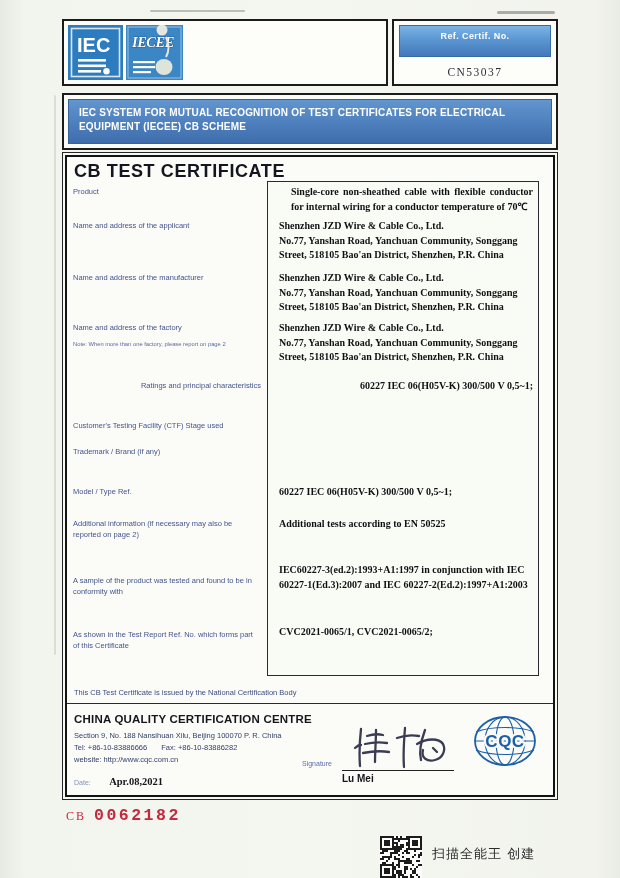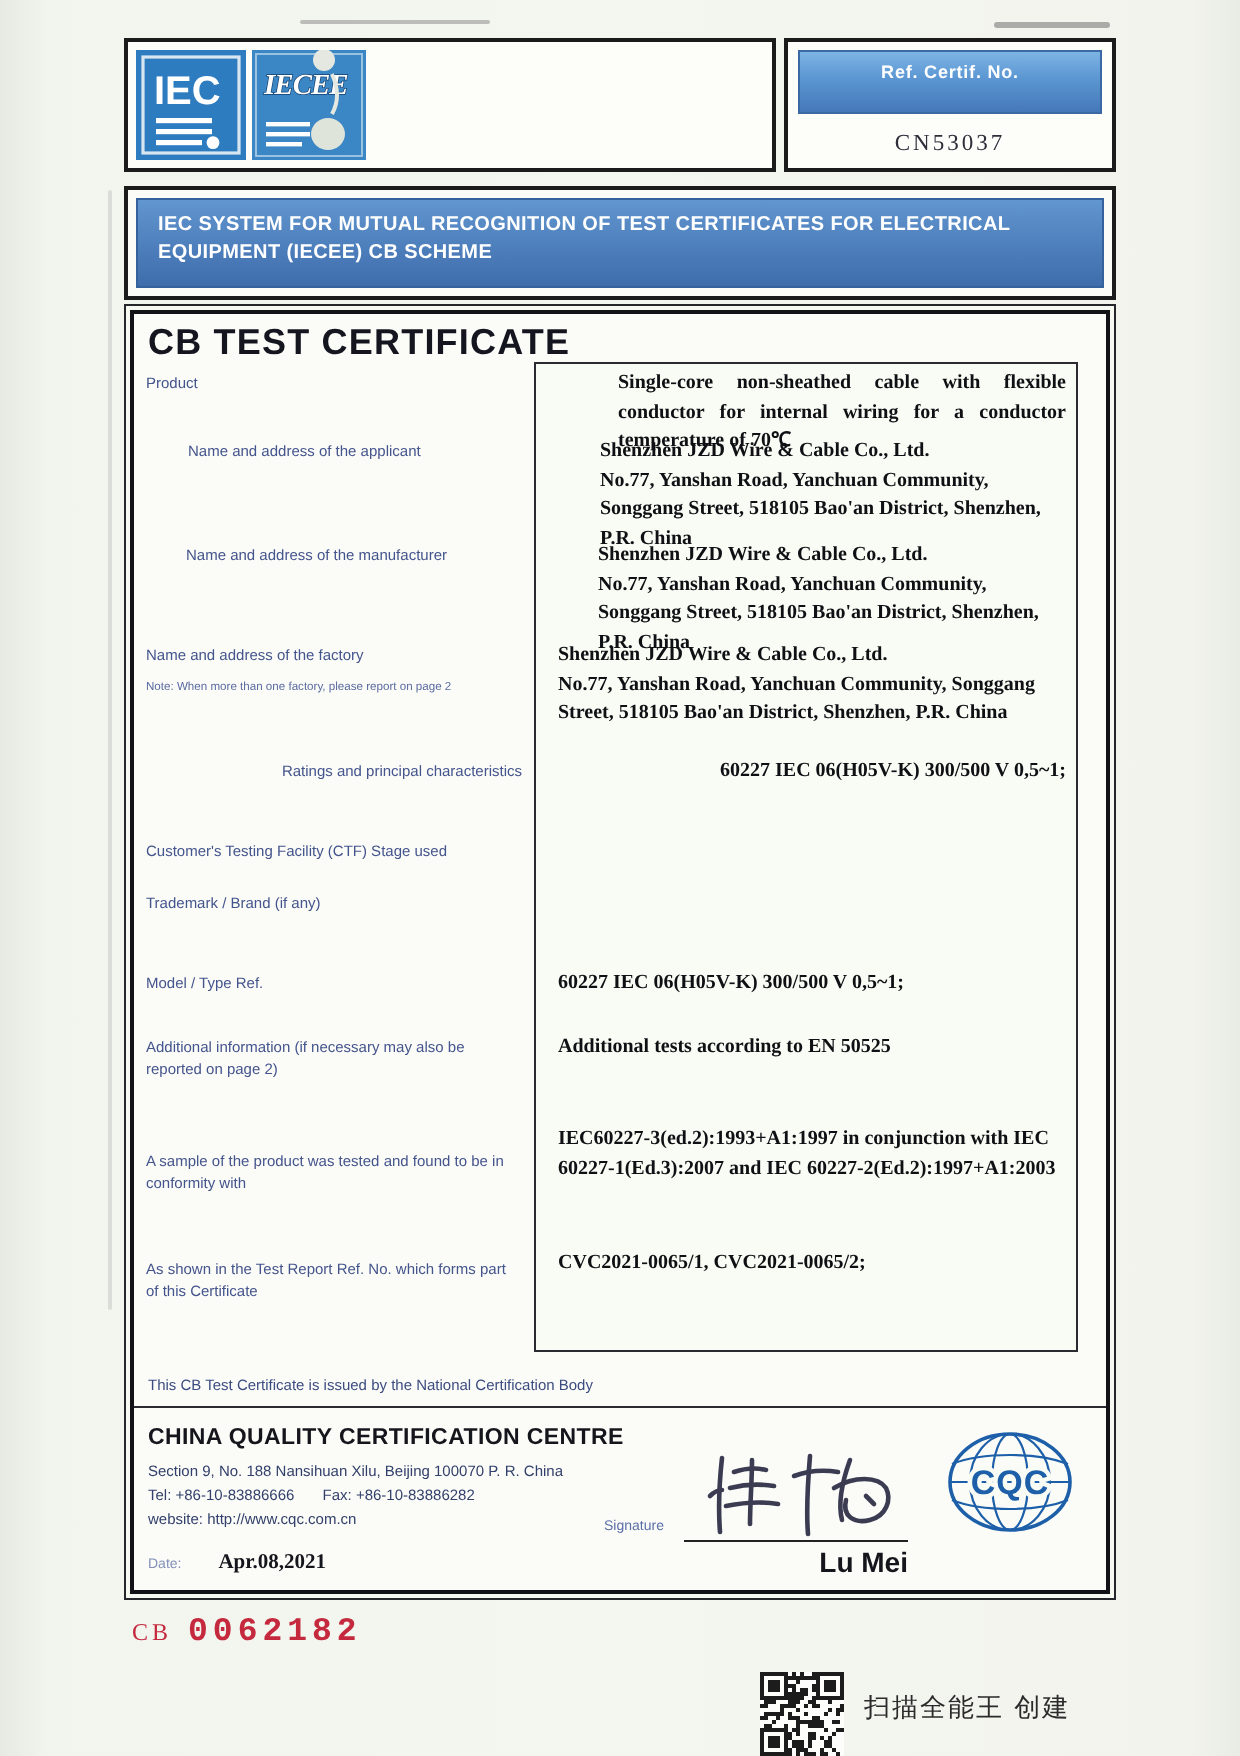--- a/index.html
+++ b/index.html
@@ -73,22 +73,22 @@
     width:188px; margin-right:6px; padding-top:5px;
     font-size:7.5px; line-height:1.5; color:#44548c;
   }
   .cell-note { font-size:5.8px; color:#5a6aa0; margin-top:7px; line-height:1.4; }
   .cell-value {
     flex:1; padding:4px 10px 0 12px;
     font-family:"Liberation Serif", serif; font-weight:700;
     font-size:10px; line-height:1.45; color:#101014;
     white-space:pre-line;
   }
-  .r0 { height:34px;gap:18px; } .r0 .cell-value { text-align:justify;padding-left:24px; }
-  .r1 { height:52px;margin-left:21px; } .r2 { height:50px;margin-left:20px; } .r3 { height:58px; }
+  .r0 { height:34px; } .r0 .cell-value { text-align:justify;padding-left:24px; }
+  .r1 { height:52px; } .r2 { height:50px; } .r3 { height:58px; }
   .r4 { height:40px;text-align:right; } .r5 { height:40px; } .r6 { height:26px; }
   .r7 { height:32px; } .r8 { height:46px; }
   .r9 { height:62px; } .r9 .cell-label { padding-top:16px; }
   .r10 { height:55px; } .r10 .cell-label { padding-top:8px; }
 
   .issued-note {
     position:absolute; left:7px; top:531px;
     font-size:7.5px; color:#3c4c80;
   }
   .divider { position:absolute; left:0; top:546px; width:100%; border-top:1.5px solid #2a2a30; }
@@ -102,22 +102,22 @@
   .addr { top:574px; } .telfax { top:586px; } .site { top:598px; }
   .telfax span + span { margin-left:12px; }
   .date-row { position:absolute; left:7px; top:614px; }
   .date-label { font-size:7px; color:#8390b8; margin-right:14px; }
   .date-value { font-family:"Liberation Serif", serif; font-weight:700; font-size:10.5px; color:#15151c; }
 
   .sig-group { position:absolute; left:235px; top:566px; width:212px; height:70px; }
   .sig-svg { position:absolute; left:45px; top:0; }
   .sig-label { position:absolute; left:0; top:37px; font-size:7px; color:#5a6fa8; }
   .sig-line { position:absolute; left:40px; top:47px; width:112px; border-top:1.5px solid #222; }
-  .sig-name { position:absolute; left:40px; top:50px; width:112px; text-align:right;
-              font-size:14px; font-weight:bold; color:#15151c; }
+  .sig-name { position:absolute; left:40px; top:50px; width:112px; text-align:left;
+              font-size:10px; font-weight:bold; color:#15151c; }
   .cqc-logo { position:absolute; left:396px; top:556px; }
 
   
   .cb-number { position:absolute; left:66px; top:806px; color:#c4293e; white-space:nowrap; }
   .cb-prefix { font-family:"Liberation Serif", serif; font-size:12px; letter-spacing:2px; margin-right:8px; }
   .cb-digits { font-family:"Liberation Mono", monospace; font-size:16.5px; font-weight:700; letter-spacing:2.5px; }
   .qr-wrap { position:absolute; left:380px; top:836px; width:42px; height:42px; }
   .scan-caption {
     position:absolute; left:432px; top:845px;
     font-size:13px; color:#2b2b2b; letter-spacing:1px;

